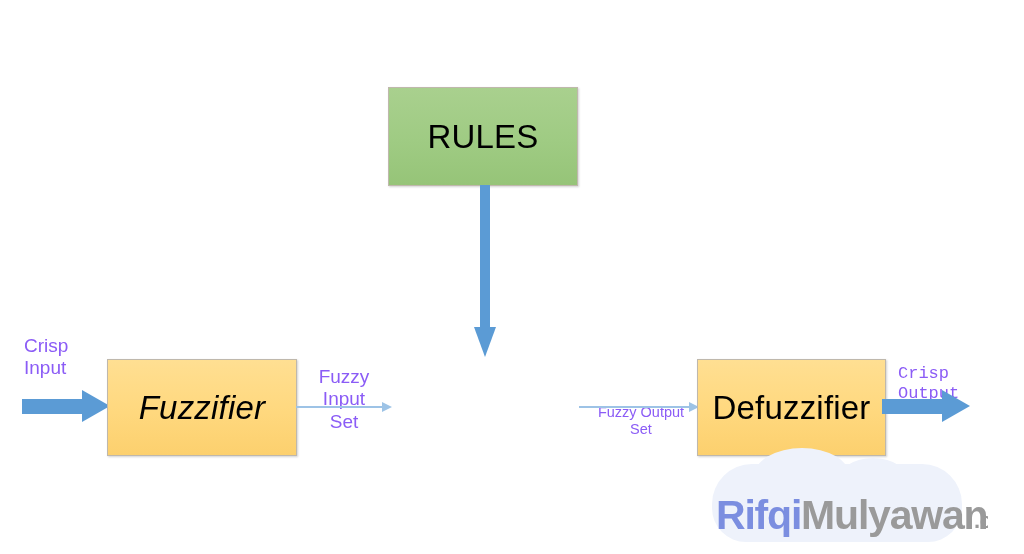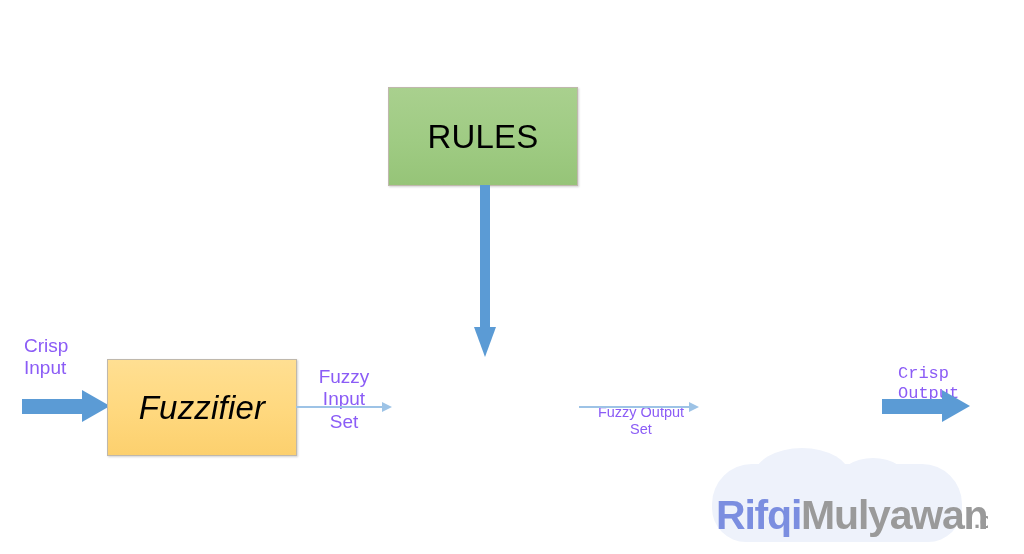--- a/index.html
+++ b/index.html
@@ -229,20 +229,23 @@
 
 
   <div class="label" id="label-fuzzy-output-set">Fuzzy Output
 Set</div>
 
   <svg class="thin-arrow" id="arrow-fuzzy-output-set" viewBox="0 0 120 14" preserveAspectRatio="none" aria-hidden="true">
     <line x1="0" y1="7" x2="112" y2="7" stroke="#9dc3e6" stroke-width="2"></line>
     <polygon points="110,2 120,7 110,12" fill="#9dc3e6"></polygon>
   </svg>
 
+  <div class="box" id="box-defuzzifier">
+    <span class="box-label">Defuzzifier</span>
+  </div>
 
   <div class="label" id="label-crisp-output">Crisp Output</div>
 
   <svg class="thick-arrow" id="arrow-crisp-output" viewBox="0 0 88 36" preserveAspectRatio="none" aria-hidden="true">
     <rect x="0" y="11" width="62" height="15" fill="#5b9bd5"></rect>
     <polygon points="60,2 88,18 60,34" fill="#5b9bd5"></polygon>
   </svg>
 
   <div id="watermark">
     <div id="watermark-cloud"></div>

